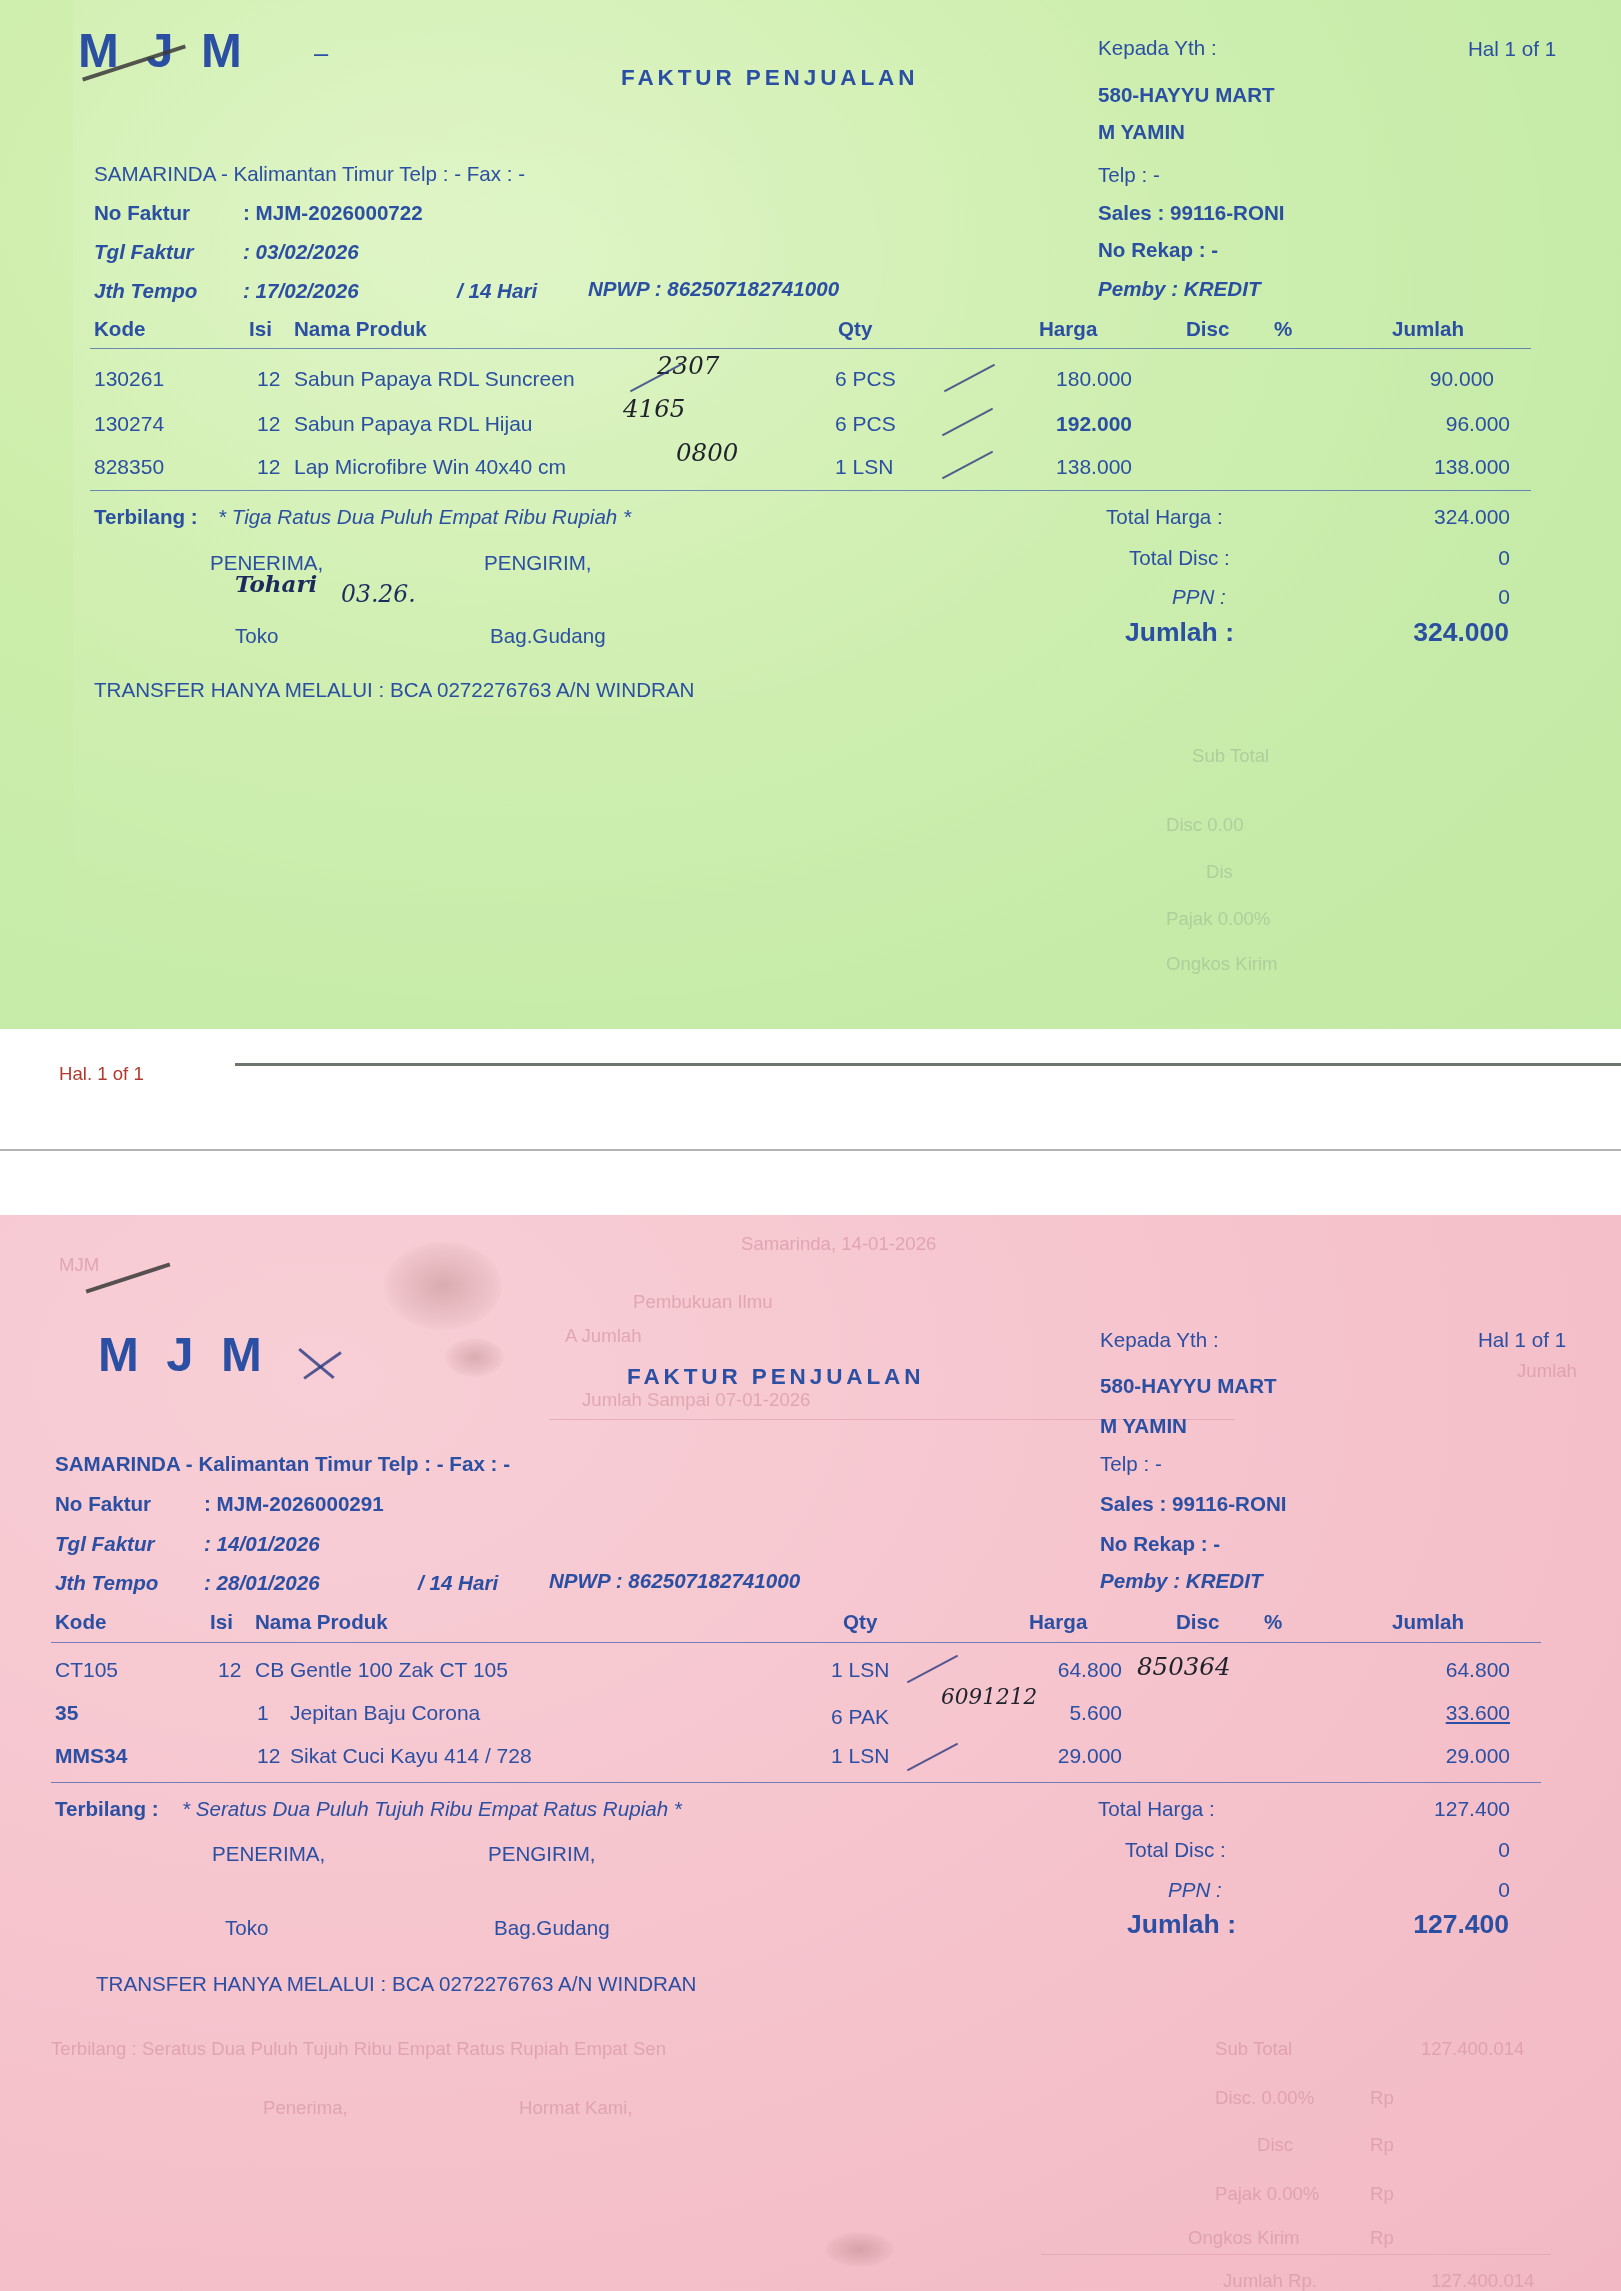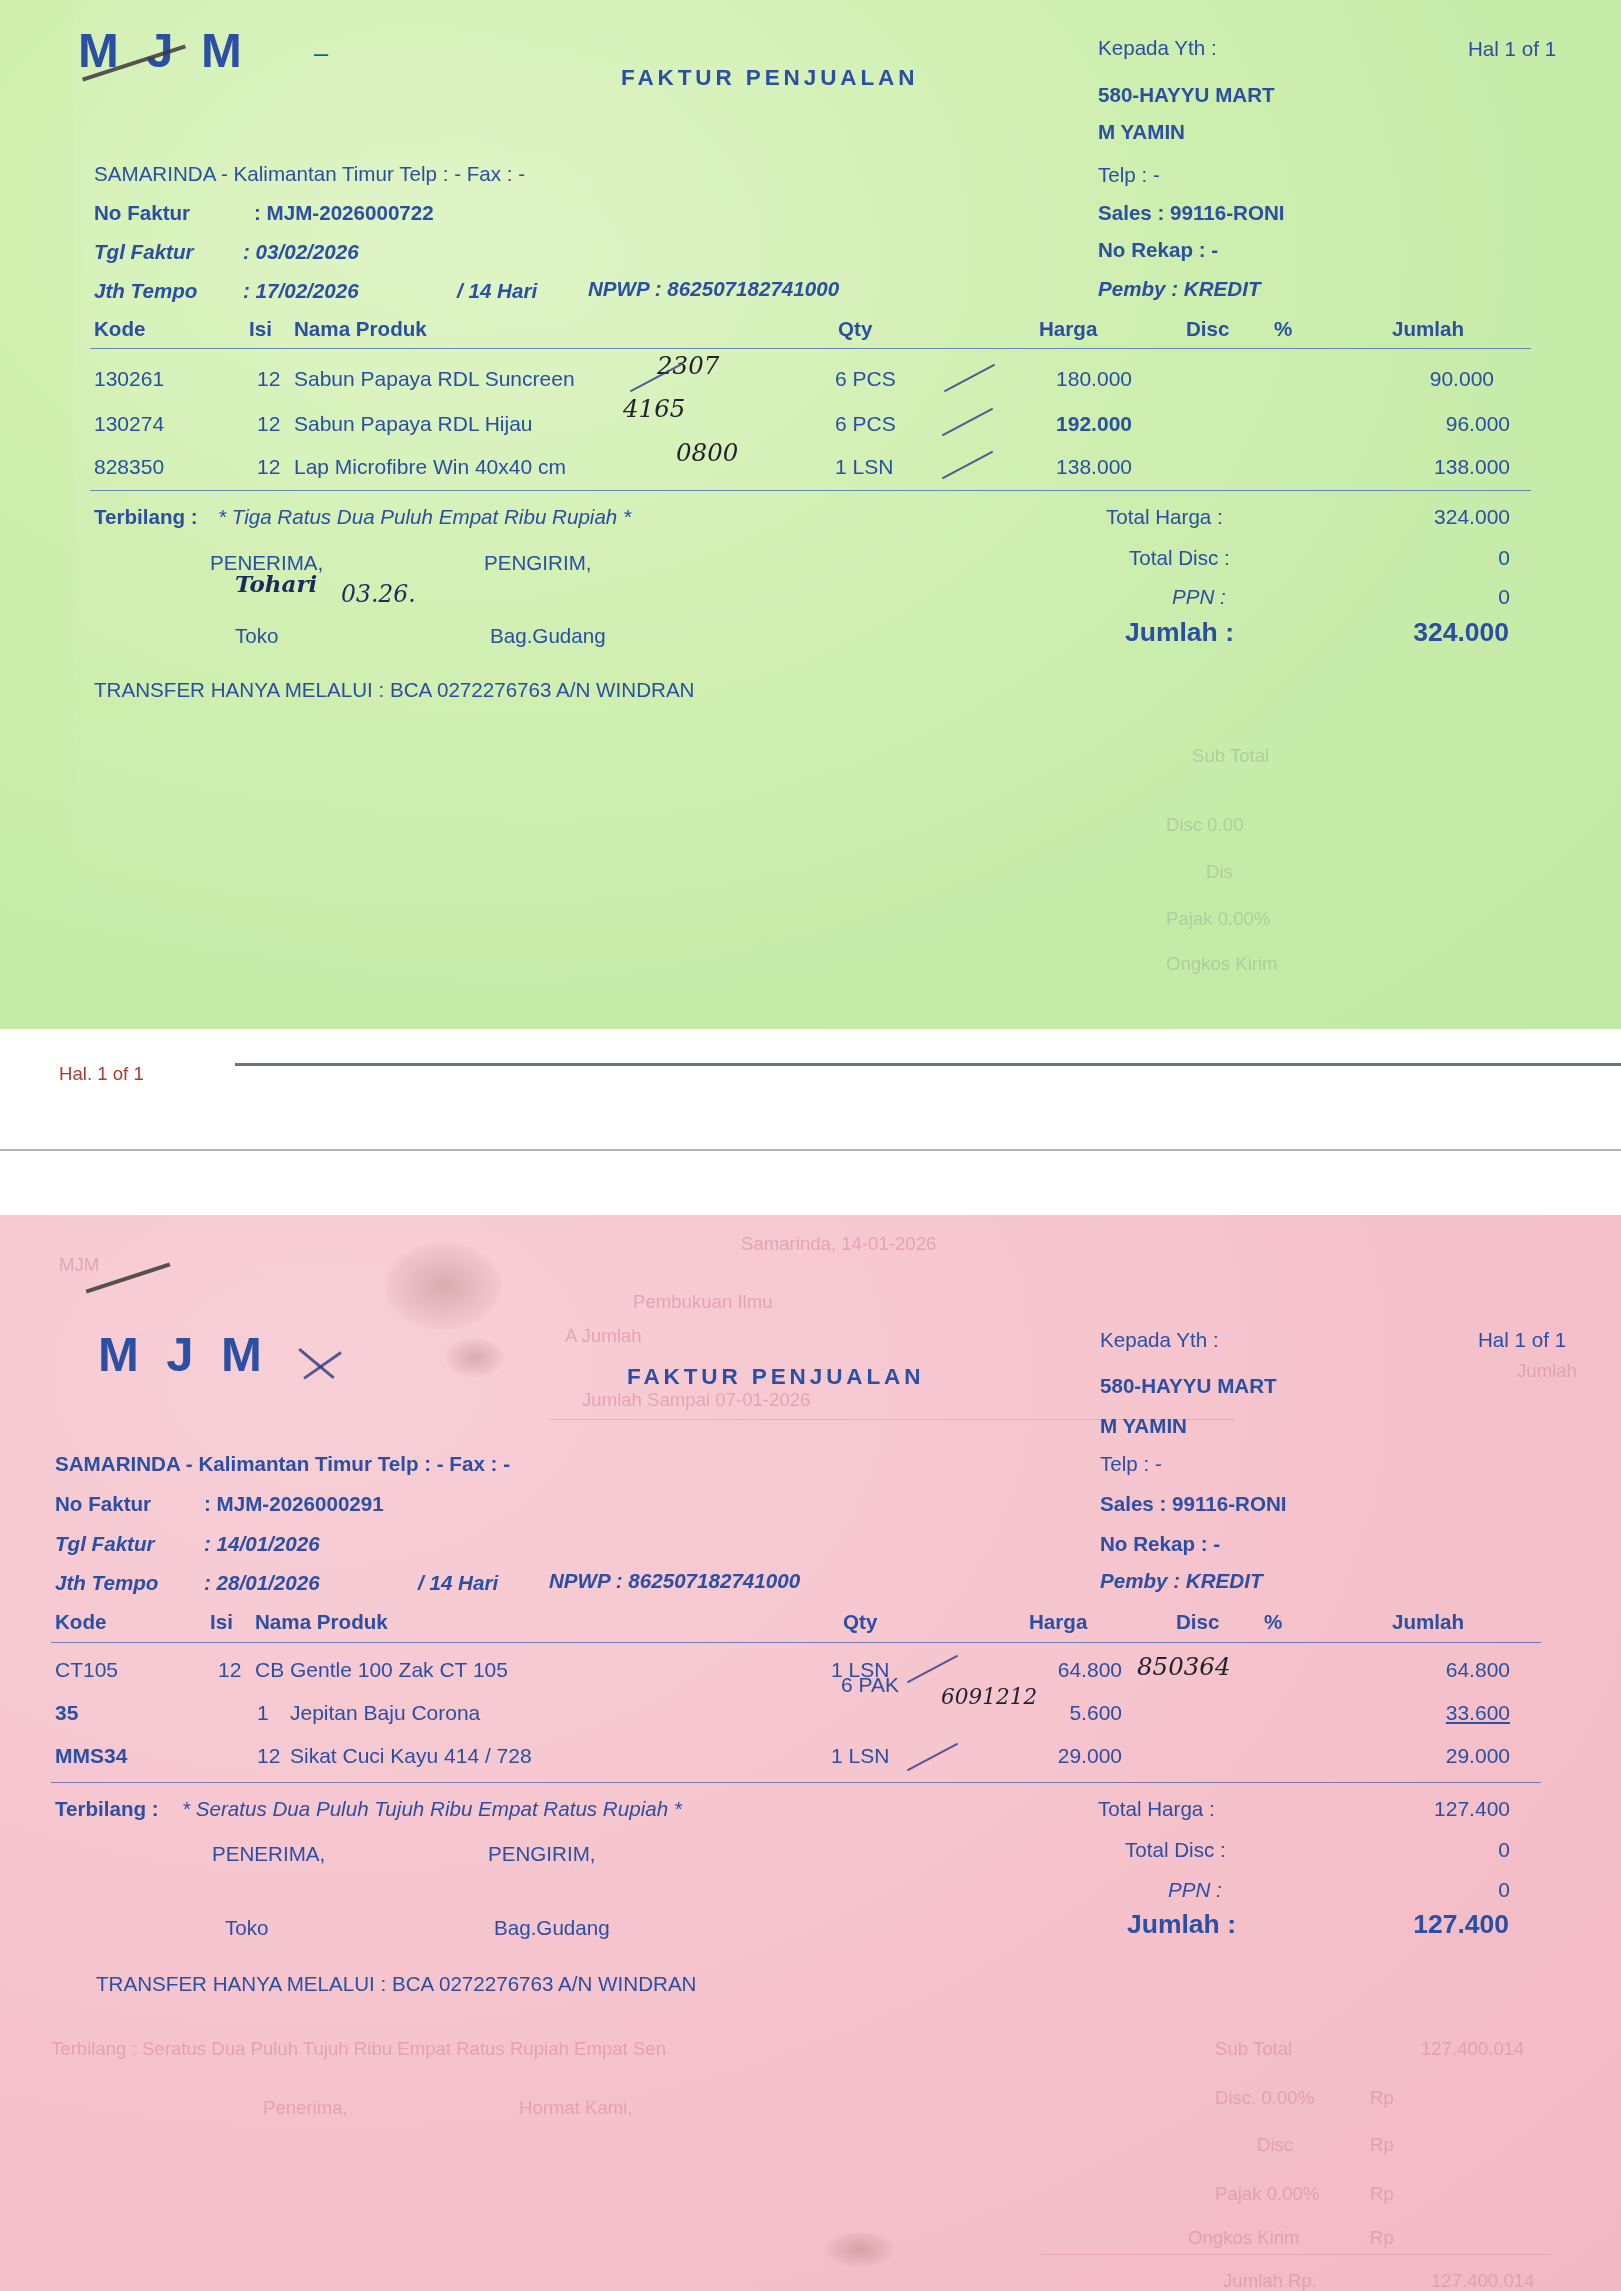--- a/index.html
+++ b/index.html
@@ -250,21 +250,21 @@
 
   <div class="lbl ink-blue" style="left:1098px; top:36px;">Kepada Yth :</div>
   <div class="lbl ink-blue" style="left:1468px; top:37px;">Hal 1 of 1</div>
   <div class="lbl lbl-b ink-blue" style="left:1098px; top:83px;">580-HAYYU MART</div>
   <div class="lbl lbl-b ink-blue" style="left:1098px; top:120px;">M YAMIN</div>
 
   <div class="lbl ink-blue" style="left:94px; top:162px;">SAMARINDA - Kalimantan Timur Telp : - Fax : -</div>
   <div class="lbl ink-blue" style="left:1098px; top:163px;">Telp : -</div>
 
   <div class="lbl lbl-b ink-blue" style="left:94px; top:201px;">No Faktur</div>
-  <div class="lbl lbl-b ink-blue" style="left:254px; top:201px;">: MJM-2026000722</div>
+  <div class="lbl lbl-b ink-blue" style="left:243px; top:201px;">: MJM-2026000722</div>
   <div class="lbl lbl-b ink-blue" style="left:1098px; top:201px;">Sales : 99116-RONI</div>
 
   <div class="lbl lbl-b lbl-i ink-blue" style="left:94px; top:240px;">Tgl Faktur</div>
   <div class="lbl lbl-b lbl-i ink-blue" style="left:243px; top:240px;">: 03/02/2026</div>
   <div class="lbl lbl-b ink-blue" style="left:1098px; top:238px;">No Rekap : -</div>
 
   <div class="lbl lbl-b lbl-i ink-blue" style="left:94px; top:279px;">Jth Tempo</div>
   <div class="lbl lbl-b lbl-i ink-blue" style="left:243px; top:279px;">: 17/02/2026</div>
   <div class="lbl lbl-b lbl-i ink-blue" style="left:457px; top:279px;">/ 14 Hari</div>
   <div class="lbl lbl-b lbl-i ink-blue" style="left:588px; top:277px;">NPWP : 862507182741000</div>
@@ -402,21 +402,21 @@
   <div class="cell ink-blue" style="left:255px; top:443px;">CB Gentle 100 Zak CT 105</div>
   <div class="cell ink-blue" style="left:831px; top:443px;">1 LSN</div>
   <div class="cell ink-blue cell-r" style="left:980px; top:443px; width:142px;">64.800</div>
   <div class="cell ink-blue cell-r" style="left:1353px; top:443px; width:157px;">64.800</div>
   <div class="hand hand-dark" style="left:1137px; top:437px;">850364</div>
   <div class="slash" style="left:904px; top:453px;"></div>
 
   <div class="cell ink-blue lbl-b" style="left:55px; top:486px;">35</div>
   <div class="cell ink-blue" style="left:257px; top:486px;">1</div>
   <div class="cell ink-blue" style="left:290px; top:486px;">Jepitan Baju Corona</div>
-  <div class="cell ink-blue" style="left:831px; top:458px;margin-left:10px;">6 PAK</div>
+  <div class="cell ink-blue" style="left:831px; top:490px;">6 PAK</div>
   <div class="cell ink-blue cell-r" style="left:980px; top:486px; width:142px;">5.600</div>
   <div class="cell ink-blue cell-r" style="left:1353px; top:486px; width:157px;text-decoration:underline;">33.600</div>
   <div class="hand hand-dark" style="left:941px; top:469px; font-size:21.6px;">6091212</div>
 
   <div class="cell ink-blue lbl-b" style="left:55px; top:529px;">MMS34</div>
   <div class="cell ink-blue" style="left:257px; top:529px;">12</div>
   <div class="cell ink-blue" style="left:290px; top:529px;">Sikat Cuci Kayu 414 / 728</div>
   <div class="cell ink-blue" style="left:831px; top:529px;">1 LSN</div>
   <div class="cell ink-blue cell-r" style="left:980px; top:529px; width:142px;">29.000</div>
   <div class="cell ink-blue cell-r" style="left:1353px; top:529px; width:157px;">29.000</div>

